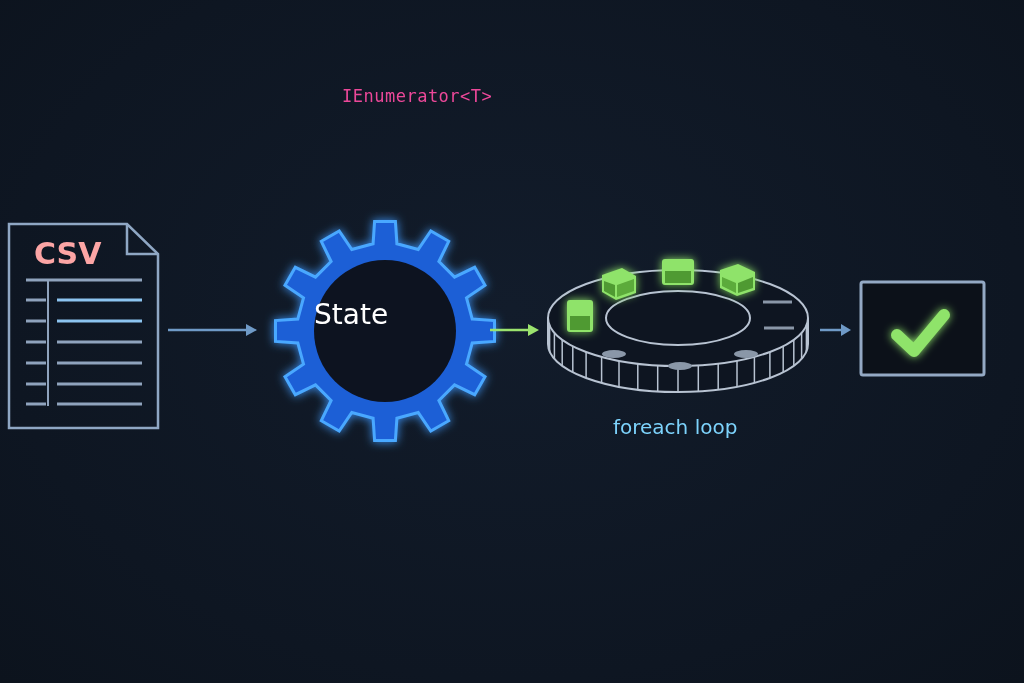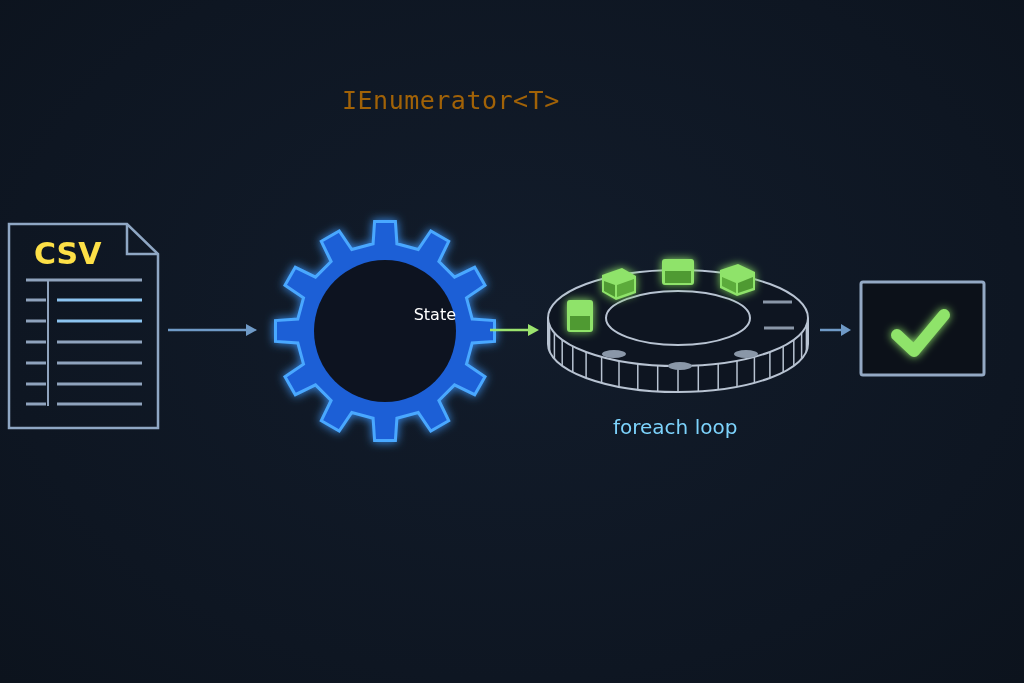--- a/index.html
+++ b/index.html
@@ -1,22 +1,22 @@
 <!DOCTYPE html>
 <html><head>
 <meta charset="utf-8">
 <style>
   html, body { margin:0; padding:0; }
   body { width:1024px; height:683px; background:#0f1724; overflow:hidden; position:relative; font-family:"DejaVu Sans", sans-serif; }
   .bg { position:absolute; inset:0; background:radial-gradient(ellipse at 50% 45%, #121c2b 0%, #0e1622 70%, #0c131d 100%); }
   svg.main { position:absolute; left:0; top:0; }
-  .title { position:absolute; left:342px; top:86px; font-family:"DejaVu Sans Mono", monospace; font-size:25px; color:#a16207; letter-spacing:0.5px; }
+  .title { position:absolute; left:342px; top:86px; font-family:"DejaVu Sans Mono", monospace; font-size:17px; color:#ec4899; letter-spacing:0.5px; }
   .label-loop { position:absolute; left:613px; top:415px; font-family:"DejaVu Sans", sans-serif; font-size:20px; color:#7dd3fc; }
-  .gear-text { position:absolute; left:314px; top:298px; width:142px; text-align:right; color:#ffffff; font-size:16px; line-height:34px; font-family:"DejaVu Sans", sans-serif; }
-  .csv-text { position:absolute; left:34px; top:236px; font-size:30px; font-weight:bold; color:#fde047; font-family:"DejaVu Sans", sans-serif; }
+  .gear-text { position:absolute; left:314px; top:298px; width:142px; text-align:left; color:#ffffff; font-size:28px; line-height:34px; font-family:"DejaVu Sans", sans-serif; }
+  .csv-text { position:absolute; left:34px; top:236px; font-size:30px; font-weight:bold; color:#fca5a5; font-family:"DejaVu Sans", sans-serif; }
 </style>
 </head>
 <body>
 
 <div class="bg"></div>
 
 <svg class="main" width="1024" height="683" viewBox="0 0 1024 683">
   <defs>
     <filter id="glowBlue" x="-30%" y="-30%" width="160%" height="160%">
       <feGaussianBlur stdDeviation="5" result="b"></feGaussianBlur>

